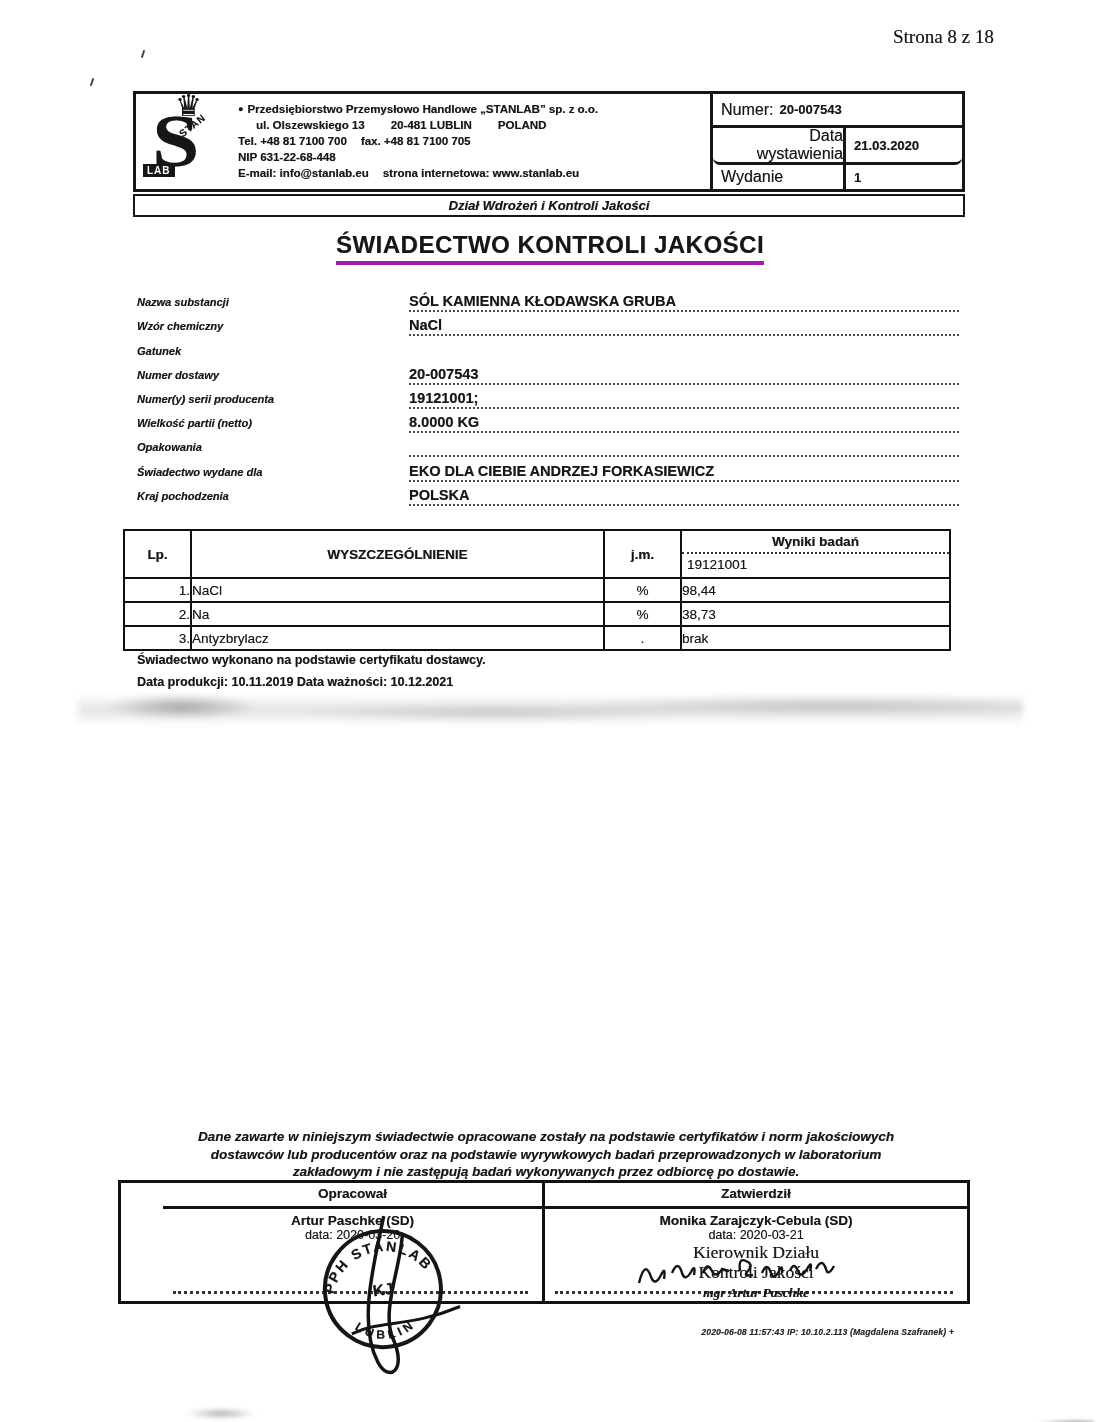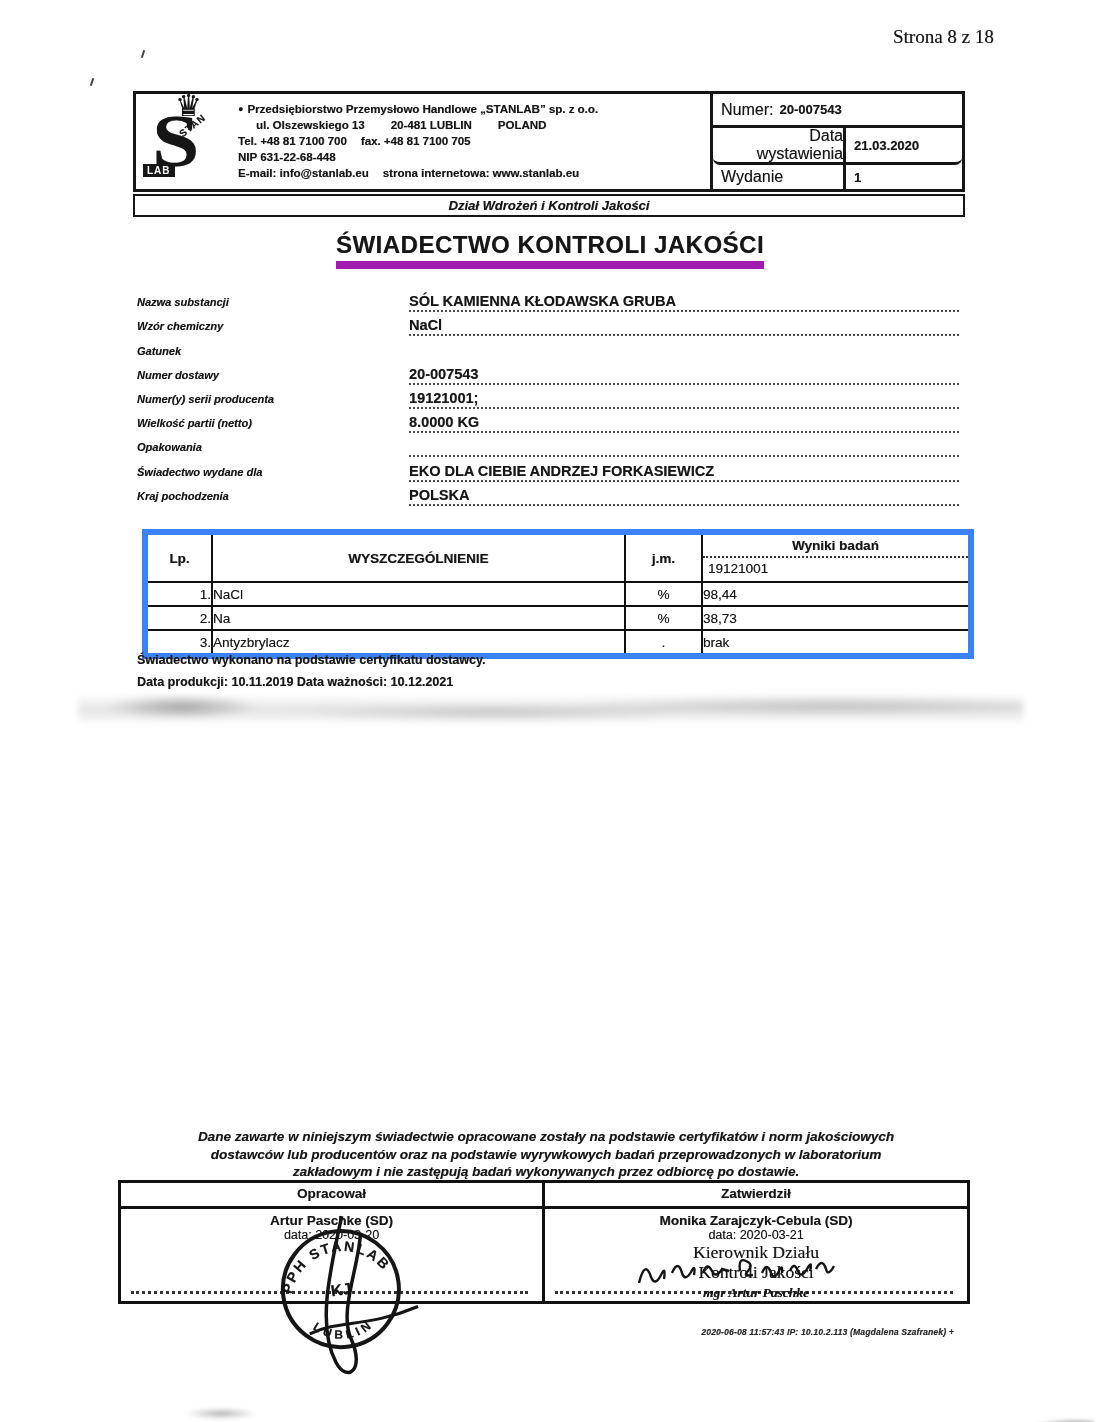--- a/index.html
+++ b/index.html
@@ -30,29 +30,29 @@
   .hr-row:last-child{border-bottom:none;flex:1;}
   .hr-row1{height:31px;padding-left:8px;gap:6px;}
   .hr-row2{height:34px;border-radius:7px;}
   .hr-label{font-size:16px;text-align:right;}
   .hr-value{font-size:13px;font-weight:bold;}
   .hr-cell-l{width:133px;border-right:3px solid #161616;align-self:stretch;display:flex;align-items:center;padding-left:8px;box-sizing:border-box;}
   .hr-cell-v{flex:1;display:flex;align-items:center;padding-left:8px;}
   .dept-bar{left:133px;top:178px;width:832px;height:23px;border:2px solid #161616;box-sizing:border-box;text-align:center;font-size:13px;font-weight:bold;font-style:italic;line-height:19px;}
   
   .title-wrap{left:0;top:215px;width:1100px;text-align:center;}
-  .title{display:inline-block;font-size:24px;font-weight:bold;letter-spacing:0.5px;border-bottom:8px solid #a21caf;padding-bottom:2px;}
+  .title{display:inline-block;font-size:24px;font-weight:bold;letter-spacing:0.5px;border-bottom:4px solid #a21caf;padding-bottom:2px;}
   
   .fields{left:137px;top:272px;width:822px;}
   .field-row{display:flex;height:24.2px;align-items:flex-end;}
   .field-label{width:272px;font-size:11px;font-weight:bold;font-style:italic;padding-bottom:4px;}
   .field-value{flex:1;font-size:14.5px;font-weight:bold;border-bottom:2px dotted #4a4a4a;min-height:18px;line-height:18px;}
   .field-value.noline{border-bottom:none;}
   
-  .results{left:142px;top:513px;border-collapse:collapse;table-layout:fixed;border:6px solid #3b82f6;}
+  .results{left:123px;top:513px;border-collapse:collapse;table-layout:fixed;border:2px solid #3b82f6;}
   .results th,.results td{border:2px solid #111;padding:0;}
   .results th{font-size:13.5px;font-weight:bold;height:46px;text-align:center;}
   .results td{height:22px;font-size:13.5px;}
   .c-lp{text-align:right;padding-right:5px;}
   .c-name{text-align:left;padding-left:4px;}
   .c-unit{text-align:center;}
   .c-res{text-align:left;padding-left:6px;}
   .wyniki-cell{vertical-align:top;}
   .wb-label{height:21px;line-height:21px;text-align:center;font-weight:bold;border-bottom:2px dotted #333;}
   .wb-batch{height:22px;line-height:22px;text-align:left;padding-left:5px;font-weight:normal;}
@@ -67,21 +67,21 @@
       linear-gradient(to bottom,transparent 18%,rgba(150,150,150,.26) 52%,transparent 86%);
     filter:blur(3px);}
   .bl-smudge{left:185px;top:1392px;width:72px;height:11px;background:radial-gradient(ellipse at center,rgba(90,90,90,.5),transparent 70%);filter:blur(2px);}
   .br-smudge{left:1032px;top:1403px;width:62px;height:15px;background:radial-gradient(ellipse at 70% 60%,rgba(45,45,45,.85),transparent 75%);filter:blur(1.5px);}
   .bottom-bar{left:258px;top:1417px;width:390px;height:5px;background:#1d1d1d;border-radius:2px;}
   .tick{width:2px;height:8px;background:#444;transform:rotate(18deg);}
   
   .disclaimer{left:110px;top:1112px;width:872px;text-align:center;font-size:13.5px;font-weight:bold;font-style:italic;line-height:17.5px;}
   
   .sig-table{left:118px;top:1164px;width:852px;height:124px;border:3px solid #111;box-sizing:border-box;display:flex;overflow:visible;}
-  .sig-col-l{width:424px;border-right:3px solid #111;display:flex;flex-direction:column;box-sizing:border-box;}
+  .sig-col-l{width:424px;border-right:3px solid #111;display:flex;flex-direction:column;box-sizing:border-box;padding-left:42px;}
   .sig-col-r{flex:1;display:flex;flex-direction:column;}
   .sig-head{height:23px;line-height:21px;border-bottom:3px solid #111;text-align:center;font-size:13.5px;font-weight:bold;}
   .sig-body{flex:1;position:relative;text-align:center;}
   .sig-name{font-size:13.5px;font-weight:bold;margin-top:4px;}
   .sig-date{font-size:12.5px;margin-top:0px;}
   .sig-role{font-family:"Liberation Serif",serif;font-size:17.5px;line-height:20px;}
   .dotted-line{position:absolute;left:10px;right:14px;bottom:7px;border-top:3px dotted #333;}
   .stamp{position:absolute;left:146px;top:2px;width:150px;height:172px;transform:rotate(-8deg);z-index:3;}
   .hand-sig{position:absolute;left:86px;bottom:6px;width:250px;height:42px;z-index:3;}
   .sig-printed{position:absolute;left:0;right:0;bottom:0px;font-family:"Liberation Serif",serif;font-style:italic;font-size:13.5px;font-weight:bold;z-index:2;}

